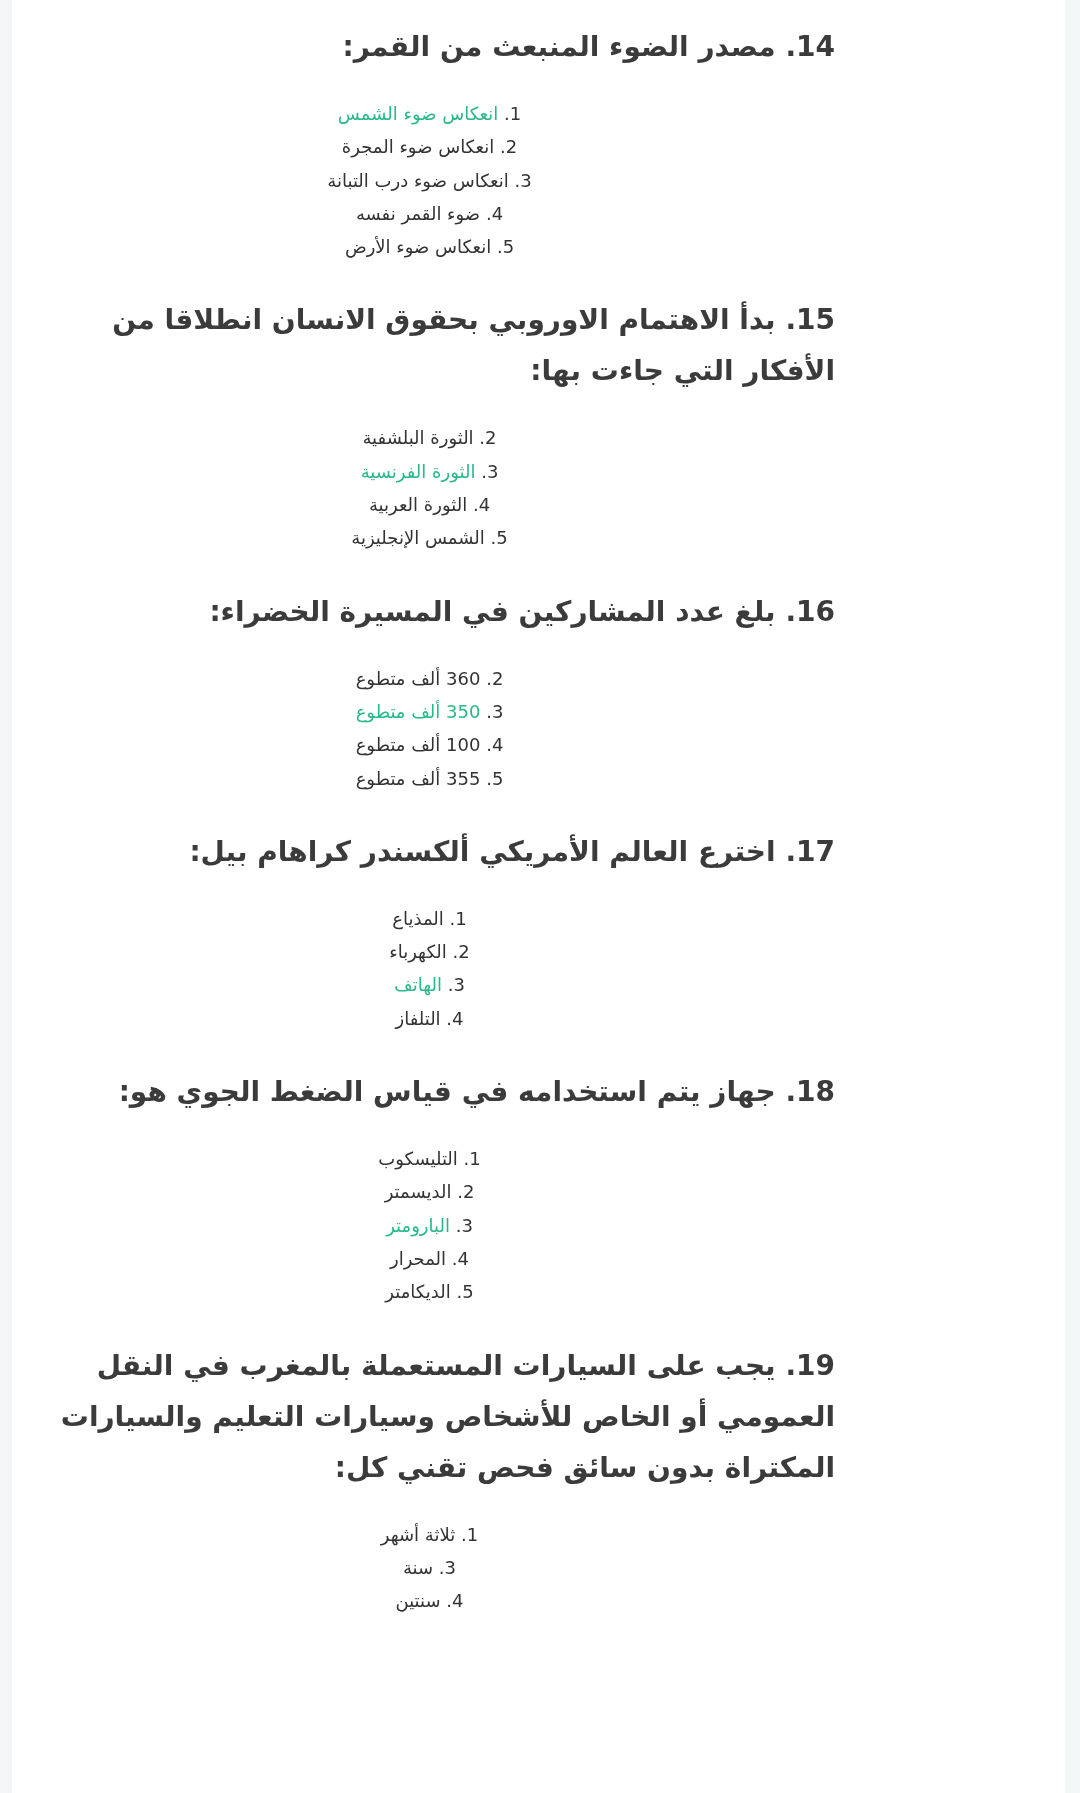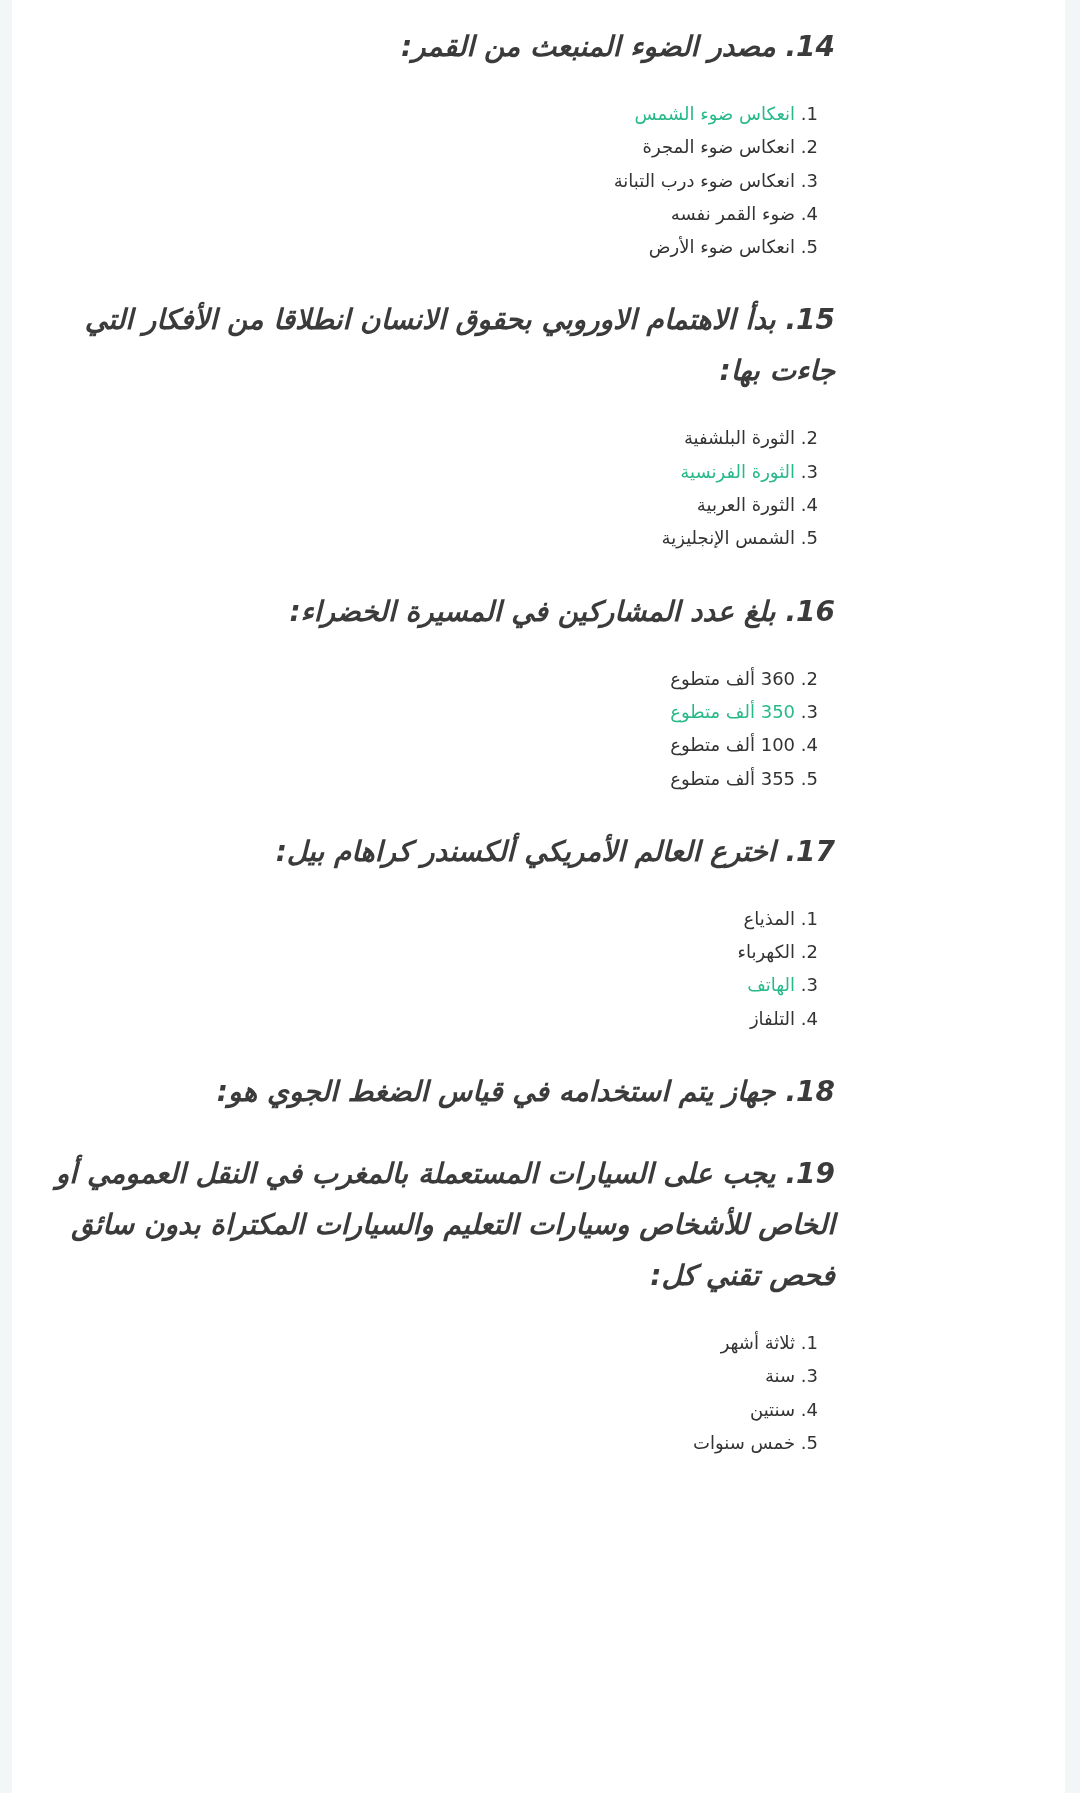--- a/index.html
+++ b/index.html
@@ -25,27 +25,27 @@
     right: 230px;
     width: 794px;
   }
   .question { margin: 0 0 31px 0; }
   .q-title {
     margin: 0 0 25px 0;
     font-size: 28px;
     line-height: 51px;
     font-weight: bold;
     color: #3b3b3b;
-    font-style: italic;
   }
   .q-num { unicode-bidi: isolate; }
   .options {
     list-style: none;
     margin: 0;
     padding: 0 17px 0 0;
+    text-align: center;
   }
   .option {
     font-size: 18px;
     line-height: 33.3px;
     height: 33.3px;
     color: #333333;
     white-space: nowrap;
   }
   .opt-num { color: #333333; unicode-bidi: isolate; }
   .option.correct .opt-text { color: #27b98a; }
@@ -92,26 +92,32 @@
       <ol class="options">
         <li class="option"><span class="opt-num">1.</span> <span class="opt-text">المذياع</span></li>
         <li class="option"><span class="opt-num">2.</span> <span class="opt-text">الكهرباء</span></li>
         <li class="option correct"><span class="opt-num">3.</span> <span class="opt-text">الهاتف</span></li>
         <li class="option"><span class="opt-num">4.</span> <span class="opt-text">التلفاز</span></li>
       </ol>
     </section>
 
     <section class="question">
       <h2 class="q-title"><span class="q-num">18.</span> <span>جهاز يتم استخدامه في قياس الضغط الجوي هو:</span></h2>
+      <ol class="options">
+        <li class="option"><span class="opt-num">1.</span> <span class="opt-text">التليسكوب</span></li>
+        <li class="option"><span class="opt-num">2.</span> <span class="opt-text">الديسمتر</span></li>
+        <li class="option correct"><span class="opt-num">3.</span> <span class="opt-text">البارومتر</span></li>
+        <li class="option"><span class="opt-num">4.</span> <span class="opt-text">المحرار</span></li>
+        <li class="option"><span class="opt-num">5.</span> <span class="opt-text">الديكامتر</span></li>
+      </ol>
     </section>
 
     <section class="question">
       <h2 class="q-title"><span class="q-num">19.</span> <span>يجب على السيارات المستعملة بالمغرب في النقل العمومي أو الخاص للأشخاص وسيارات التعليم والسيارات المكتراة بدون سائق فحص تقني كل:</span></h2>
       <ol class="options">
         <li class="option"><span class="opt-num">1.</span> <span class="opt-text">ثلاثة أشهر</span></li>
         <li class="option"><span class="opt-num">3.</span> <span class="opt-text">سنة</span></li>
         <li class="option"><span class="opt-num">4.</span> <span class="opt-text">سنتين</span></li>
-        <li class="option"><span class="opt-num">5.</span> <span class="opt-text">خمس سنوات</span></li>
       </ol>
     </section>
 
   </div>
 </div>
 
 </body></html>

